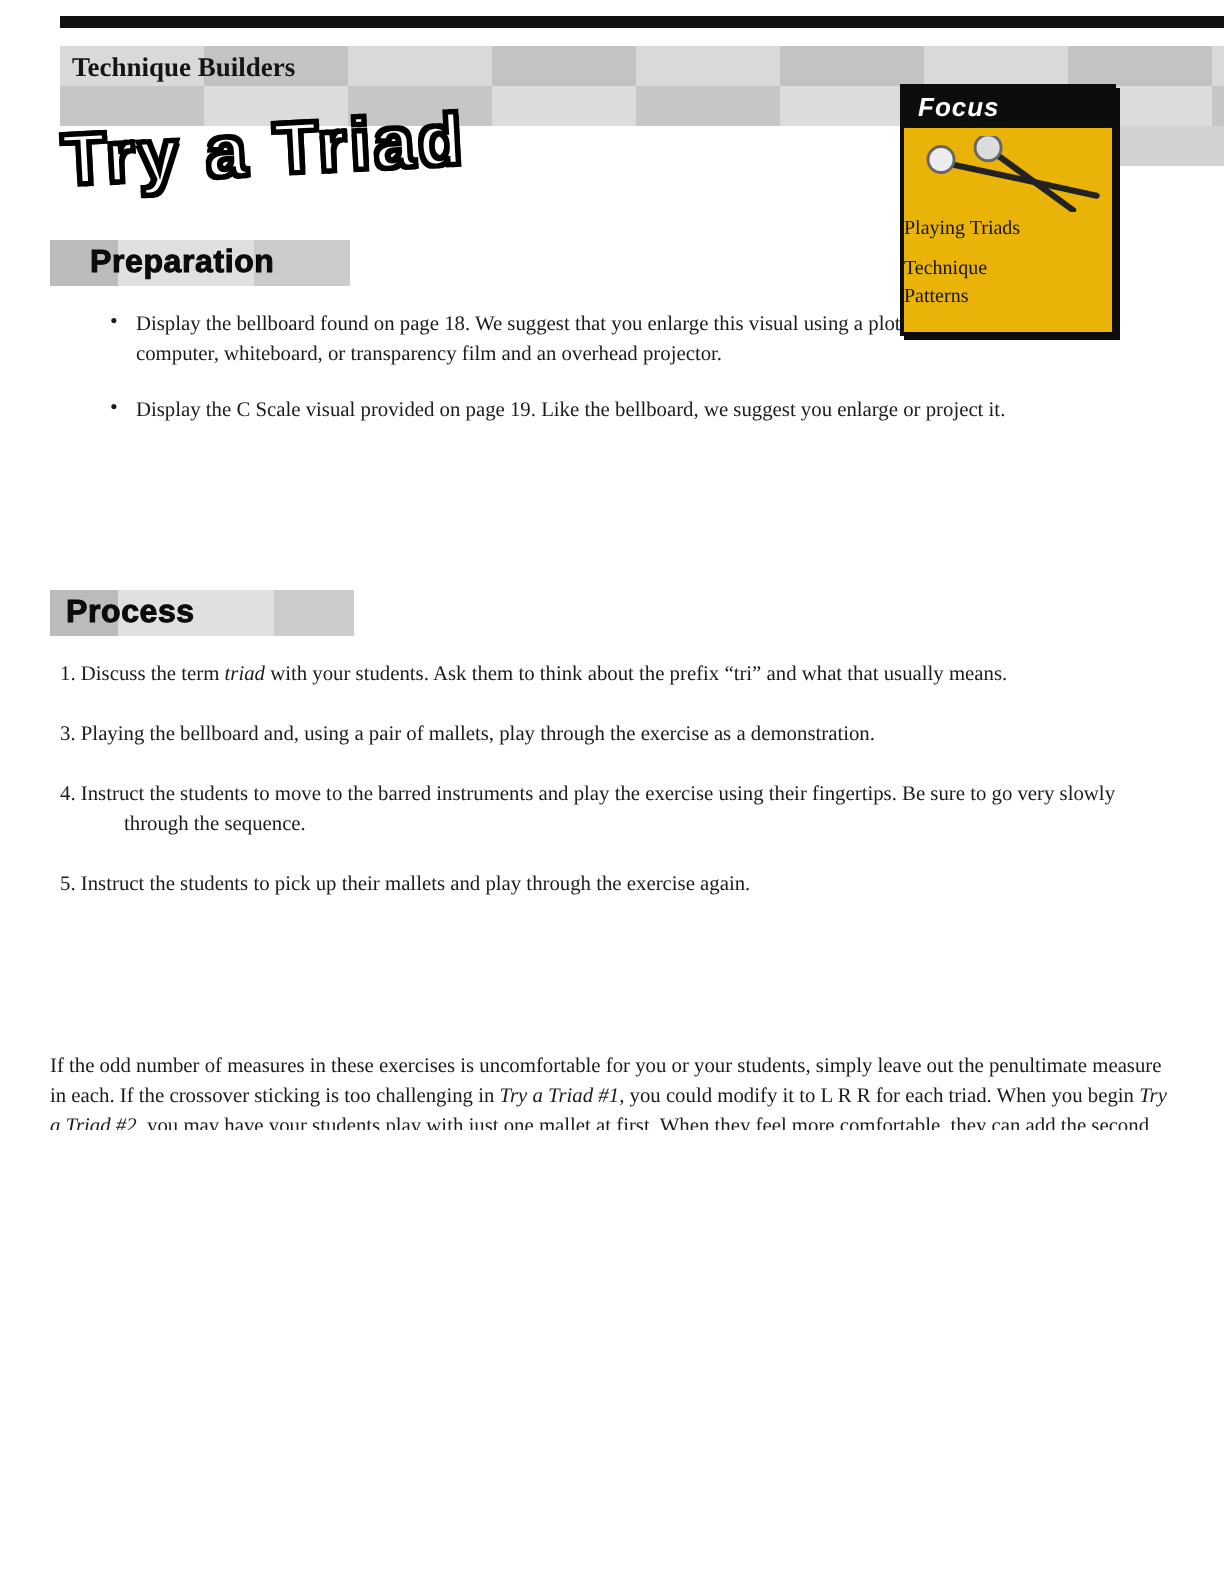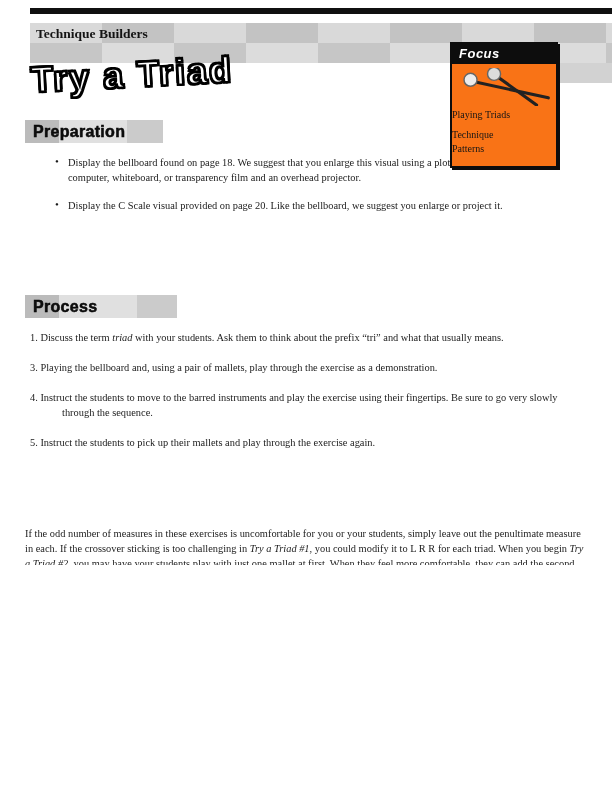--- a/index.html
+++ b/index.html
@@ -16,34 +16,34 @@
   .kicker{position:absolute;left:36px;top:26px;font-weight:700;font-size:13.5px;
           font-family:"Liberation Serif",serif;color:#141414;z-index:3;}
 
   .logo{position:absolute;left:31px;top:54px;z-index:4;
         font-family:"Liberation Sans",sans-serif;font-weight:900;font-size:36px;
         letter-spacing:2px;color:#fff;-webkit-text-stroke:2.4px #000;
         text-shadow:1.5px 1.5px 0 #000,-1.5px 1.5px 0 #000,1.5px -1.5px 0 #000,-1.5px -1.5px 0 #000;
         transform:rotate(-3deg);white-space:nowrap;}
 
   
-  .focus-box{position:absolute;left:450px;top:42px;width:104px;height:122px;background:#f97316;
+  .focus-box{position:absolute;left:450px;top:42px;width:104px;height:122px;background:#eab308;
              border:2px solid #0d0d0d;box-shadow:2px 2px 0 #0d0d0d;z-index:6;}
   .focus-header{height:20px;background:#0d0d0d;color:#fff;padding-left:7px;
                 font-family:"Liberation Sans",sans-serif;font-style:italic;font-weight:700;
                 font-size:13px;line-height:19px;letter-spacing:0.5px;}
   .mallets{display:block;width:96px;height:38px;margin:4px 0 0 4px;}
   .focus-line{text-align:left;font-size:10px;line-height:14px;color:#151515;}
   .focus-line.first{margin-top:2px;}
   .focus-line.gap{margin-top:6px;}
 
   
   .sec-band{position:absolute;height:23px;z-index:2;}
   .prep-band{left:25px;top:120px;width:138px;
-             background:linear-gradient(90deg,#bbbbbb 0 34px,#e0e0e0 34px 102px,#cbcbcb 102px 138px);}
+             background:linear-gradient(90deg,#bbbbbb 0 34px,#e0e0e0 34px 102px,#cbcbcb 102px 138px);padding-left:12px;}
   .proc-band{left:25px;top:295px;width:152px;
              background:linear-gradient(90deg,#bbbbbb 0 34px,#e0e0e0 34px 112px,#cbcbcb 112px 152px);}
   .sec-heading{font-family:"Liberation Sans",sans-serif;font-weight:900;font-size:16px;
                line-height:23px;padding-left:8px;letter-spacing:0.3px;color:#0d0d0d;
                -webkit-text-stroke:0.5px #000;}
 
   .body-text,.bullets li,.steps li,.closing{font-size:10.4px;line-height:15px;color:#1b1b1b;}
 
   ul.bullets{position:absolute;left:53px;top:155px;width:528px;margin:0;padding:0;list-style:none;}
   .bullets li{position:relative;padding-left:15px;margin-bottom:13px;}
@@ -85,21 +85,21 @@
     </svg>
     <div class="focus-line first">Playing Triads</div>
     <div class="focus-line gap">Technique</div>
     <div class="focus-line">Patterns</div>
   </div>
 
   <div class="sec-band prep-band"><span class="sec-heading">Preparation</span></div>
 
   <ul class="bullets">
     <li><span>Display the bellboard found on page 18. We suggest that you enlarge this visual using a plotter or project it using your computer, whiteboard, or transparency film and an overhead projector.</span></li>
-    <li><span>Display the C Scale visual provided on page 20. Like the bellboard, we suggest you enlarge or project it.</span></li>
+    <li><span>Display the C Scale visual provided on page 19. Like the bellboard, we suggest you enlarge or project it.</span></li>
   </ul>
 
   <div class="sec-band proc-band"><span class="sec-heading">Process</span></div>
 
   <ol class="steps">
     <li><span>1.</span> <span>Discuss the term </span><i>triad</i><span> with your students. Ask them to think about the prefix “tri” and what that usually means.</span></li>
     <li><span>3.</span> <span>Playing the bellboard and, using a pair of mallets, play through the exercise as a demonstration.</span></li>
     <li><span>4.</span> <span>Instruct the students to move to the barred instruments and play the exercise using their fingertips. Be sure to go very slowly through the sequence.</span></li>
     <li><span>5.</span> <span>Instruct the students to pick up their mallets and play through the exercise again.</span></li>
   </ol>

